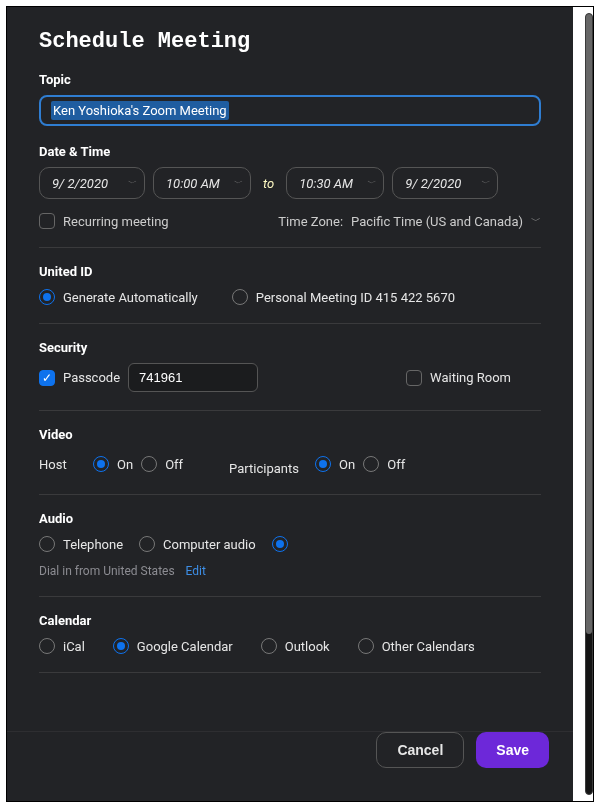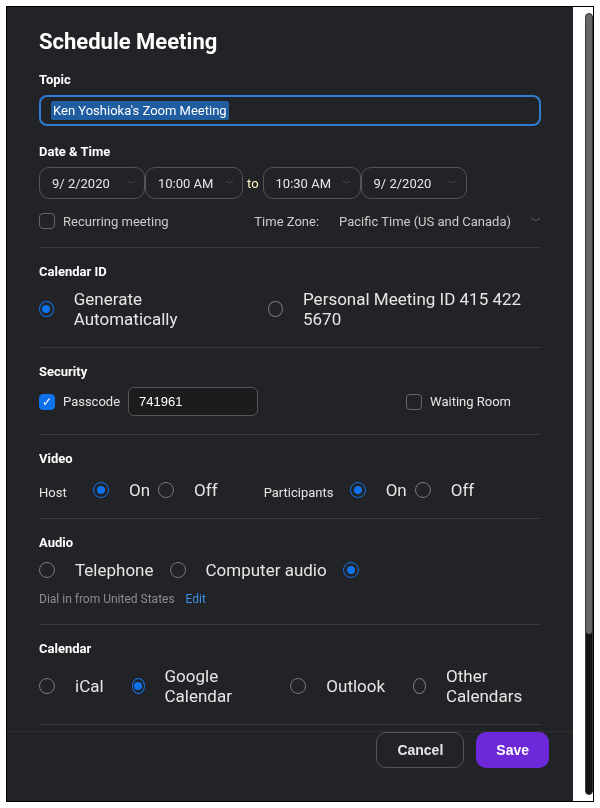--- a/index.html
+++ b/index.html
@@ -56,20 +56,21 @@
     justify-content: flex-end;
     padding-right: 24px;
     gap: 12px;
     border-top: 1px solid #2e2e31;
   }
   h1 {
     font-size: 22px;
     font-weight: 700;
     color: #fff;
     margin: 0 0 18px 0;
+    font-family: Liberation Mono, monospace;
   }
   .section-label {
     font-size: 13px;
     font-weight: 700;
     color: #fff;
     margin-bottom: 8px;
     display: block;
   }
   .topic-input, .passcode-input {
     background: #222326;
@@ -83,21 +84,21 @@
     width: 100%;
     border: 2px solid #2f7dd1;
   }
   .topic-input .selected {
     background: #1f5da0;
     color: #fff;
     padding: 2px 2px;
     border-radius: 2px;
   }
   .row { display: flex; align-items: center; }
-  .datetime-row { margin-top: 4px; }
+  .datetime-row { gap: 8px; margin-top: 4px; font-style: italic; }
   .selectbox {
     background: #222326;
     border: 1px solid #555;
     border-radius: 10px;
     color: #e6e6e6;
     font-size: 13px;
     height: 32px;
     padding: 0 22px 0 12px;
     display: inline-flex;
     align-items: center;
@@ -143,23 +144,23 @@
     font-size: 12px;
     color: #fff;
   }
   .chkbox.checked {
     background: #0e72ed;
     border-color: #0e72ed;
   }
   .radio {
     display: inline-flex;
     align-items: center;
-    gap: 20px;
+    gap: 8px;
     cursor: pointer;
-    font-size: 17px;
+    font-size: 13px;
     color: #e6e6e6;
   }
   .rdot {
     width: 16px; height: 16px;
     border: 1.5px solid #777;
     border-radius: 50%;
     display: inline-flex;
     align-items: center;
     justify-content: center;
   }
@@ -171,21 +172,21 @@
     background: #0e72ed;
   }
   .passcode-input {
     width: 130px;
     border-radius: 6px;
     background: #1b1c1e;
   }
   .section { margin-top: 0; }
   .video-row {
     display: flex;
-    align-items: flex-end;
+    align-items: center;
     font-size: 13px;
     margin-top: 10px;
   }
   .vlabel { width: 54px; }
   .audio-row { display: flex; gap: 16px; margin-top: 10px; text-align: right; }
   .dialin {
     color: #8c8c92;
     font-size: 12px;
     margin-top: 12px;
   }
@@ -202,21 +203,21 @@
   }
   .btn-cancel {
     background: transparent;
     color: #e6e6e6;
     border: 1px solid #555;
   }
   .btn-save {
     background: #6d28d9;
     color: #fff;
   }
-  .tz { display: flex; align-items: center; gap: 20px; color: #ccc; font-size: 13px;}
+  .tz { display: flex; align-items: center; gap: 8px; color: #ccc; font-size: 13px;}
   .tz .chev { font-size: 10px; color: #8c8c8c; }
   .spacer-col { width: 46px; }
 </style>
 </head>
 <body>
 
 <div class="frame">
   <div class="scrollbar-track">
     <div class="scrollbar-thumb"></div>
   </div>
@@ -261,21 +262,21 @@
         <div class="tz">
           <span>Time Zone:</span>
           <span>Pacific Time (US and Canada)</span>
           <span class="chev">﹀</span>
         </div>
       </div>
     </div>
 
     <div class="divider"></div>
 
-    <span class="section-label">Calendar ID</span>
+    <span class="section-label">United ID</span>
     <div class="row" style="gap:34px; margin-top:10px;">
       <label class="radio">
         <span class="rdot sel"></span>
         <span>Generate Automatically</span>
       </label>
       <label class="radio">
         <span class="rdot"></span>
         <span>Personal Meeting ID 415 422 5670</span>
       </label>
     </div>

